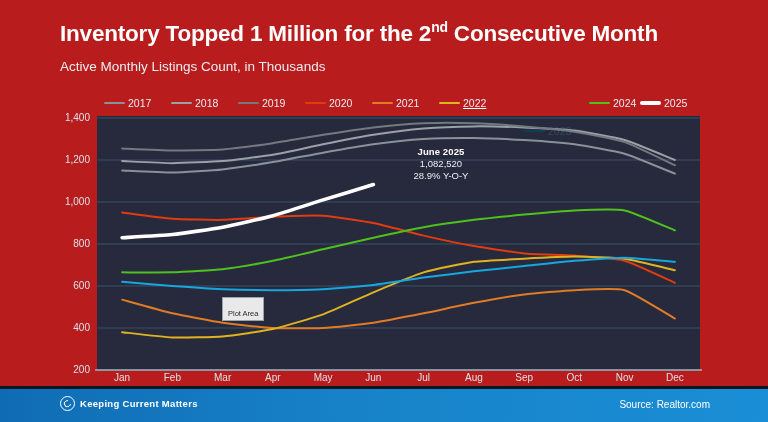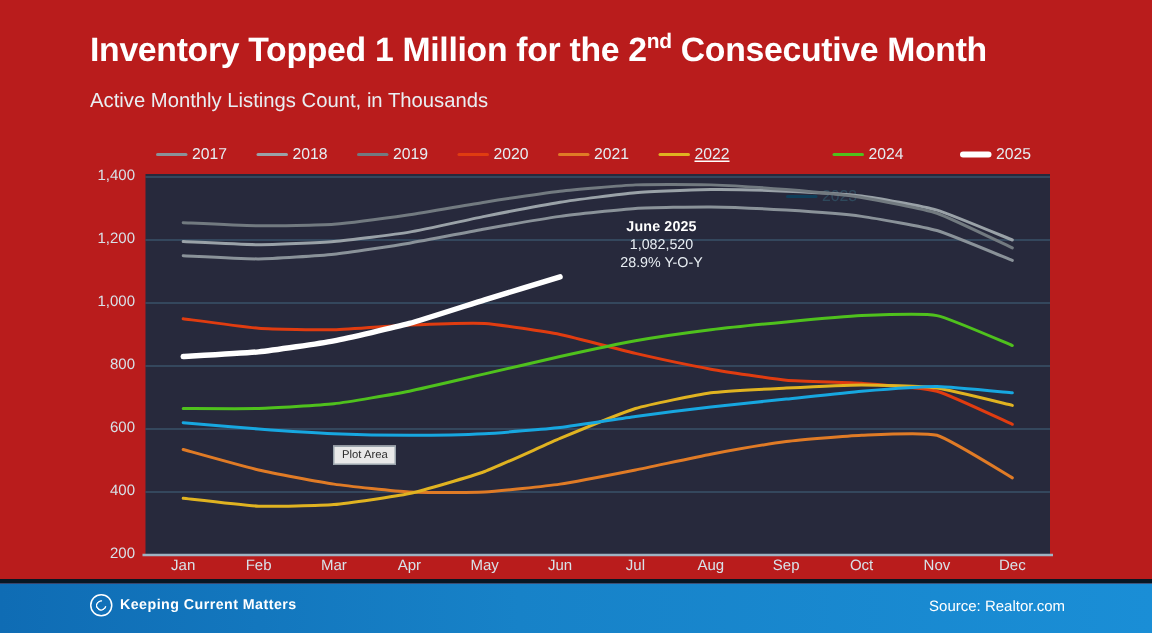--- a/index.html
+++ b/index.html
@@ -48,21 +48,21 @@
   
   .annot { position:absolute; left:382px; top:146px; width:118px; text-align:center; }
   .annot .a-title { font-size:9.5px; font-weight:bold; color:#ffffff; letter-spacing:0.1px; }
   .annot .a-val { font-size:9.5px; color:#e8eef3; margin-top:1px; }
   .annot .a-yoy { font-size:9.5px; color:#e8eef3; margin-top:1px; }
 
   
   .plot-area-tip {
     position:absolute; left:222px; top:297px;
     background:#e9e9e9; border:1px solid #9aa4ac;
-    font-size:7.5px; color:#2a2a2a; padding:0 5px 2px 5px;
+    font-size:7.5px; color:#2a2a2a; padding:11px 5px 2px 5px;
     line-height:9px; white-space:nowrap;
   }
 
   
   .footer {
     position:absolute; left:0; bottom:0; width:768px; height:33px;
     background:linear-gradient(90deg,#0f6cb4 0%, #1782c8 45%, #1a8ed6 100%);
   }
   .footer-logo { position:absolute; left:60px; top:7px; display:flex; align-items:center; }
   .logo-mark {
@@ -113,21 +113,21 @@
         <span class="legend-label">2021</span>
       </div>
       <div class="legend-item" style="left: 335px; text-decoration: underline;">
         <span class="legend-swatch" style="background: rgb(224, 179, 33);"></span>
         <span class="legend-label">2022</span>
       </div>
       <div class="legend-item" style="left: 420px; margin-top: 28px;">
         <span class="legend-swatch" style="background: rgb(23, 167, 224);"></span>
         <span class="legend-label">2023</span>
       </div>
-      <div class="legend-item" style="left: 451px; justify-content: space-between;">
+      <div class="legend-item" style="left: 485px; justify-content: space-between;">
         <span class="legend-swatch" style="background: rgb(79, 193, 29);"></span>
         <span class="legend-label">2024</span>
       </div>
       <div class="legend-item" style="left: 536px;">
         <span class="legend-swatch thick" style="background: rgb(255, 255, 255);"></span>
         <span class="legend-label">2025</span>
       </div>
     </div>
 
   <div class="plot-wrap">

